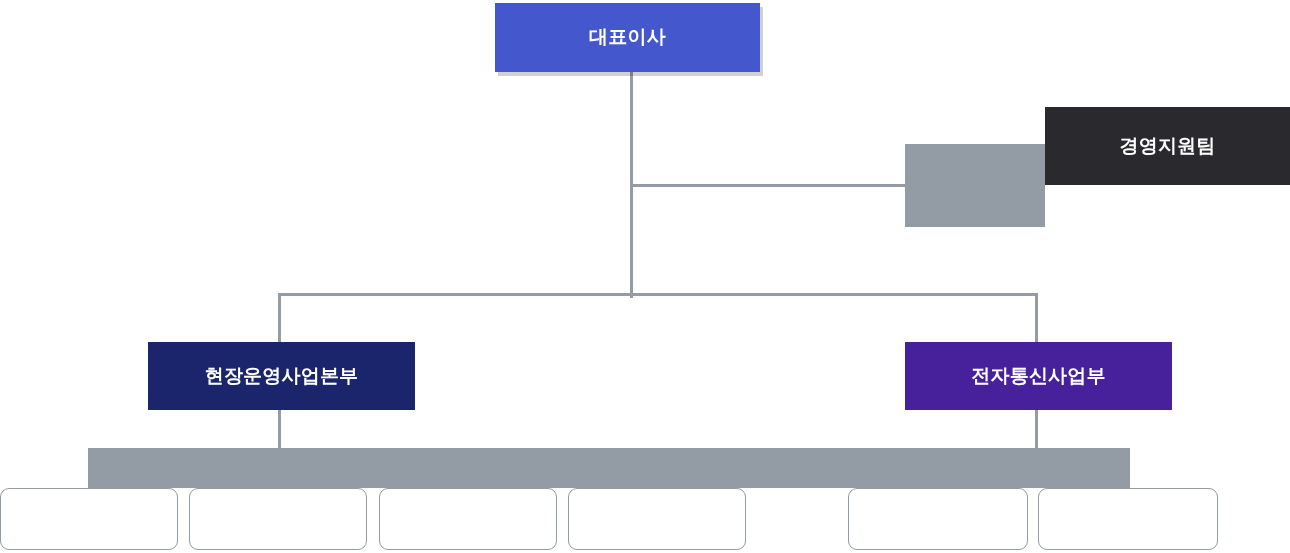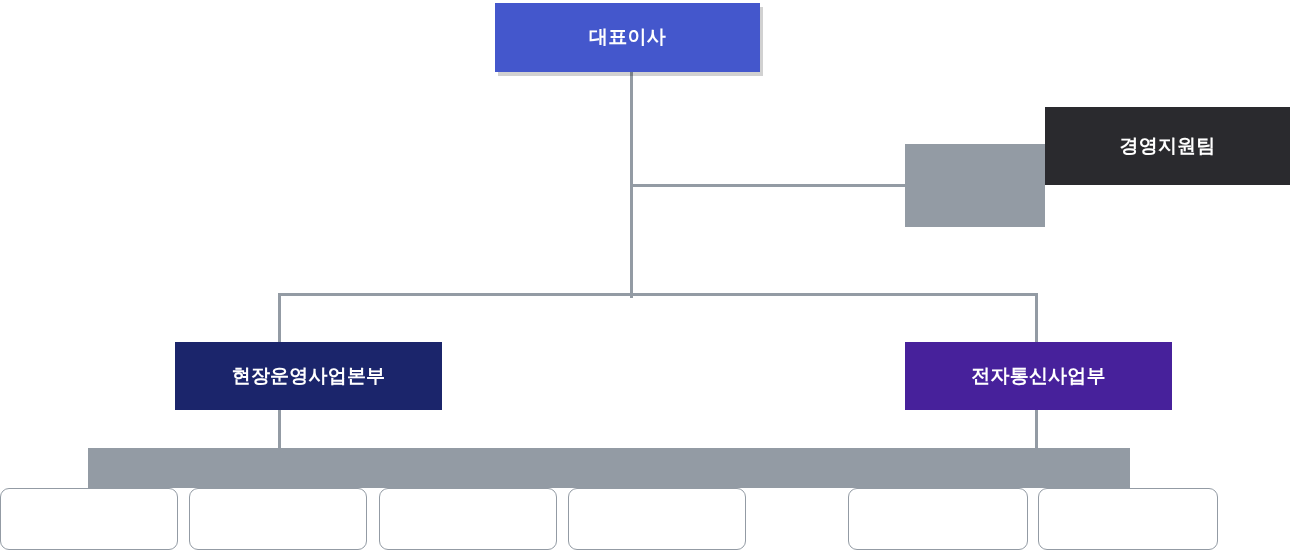--- a/index.html
+++ b/index.html
@@ -86,21 +86,21 @@
     <span>대표이사</span>
   </div>
 
   <div class="block-gray" style="left:905px; top:144px; width:140px; height:83px;"></div>
 
   <div class="node node-dark" style="left:1045px; top:107px; width:245px; height:78px;">
     <span>경영지원팀</span>
   </div>
 
 
-  <div class="node node-navy" style="left:148px; top:342px; width:267px; height:68px;margin-left:27px;">
+  <div class="node node-navy" style="left:148px; top:342px; width:267px; height:68px;">
     <span>현장운영사업본부</span>
   </div>
 
   <div class="node node-purple" style="left:905px; top:342px; width:267px; height:68px;">
     <span>전자통신사업부</span>
   </div>
 
   <div class="block-gray" style="left:88px; top:448px; width:1042px; height:40px;"></div>
 
   <div class="leaf-box" style="left:0px; top:488px; width:178px; height:62px;">

